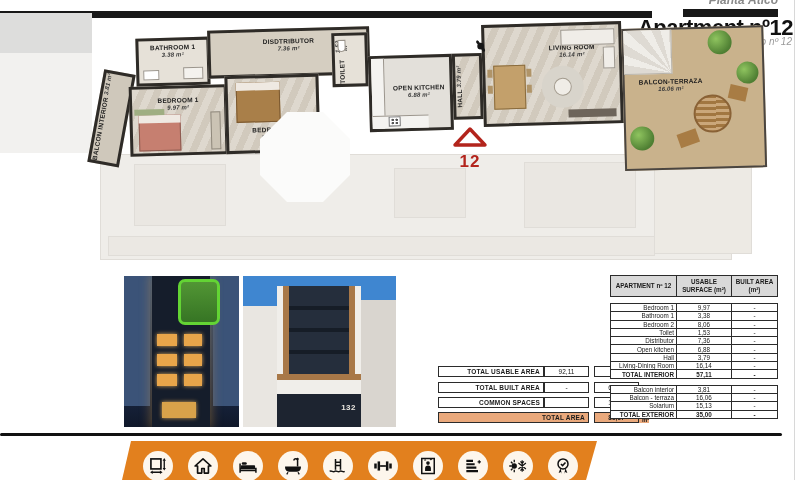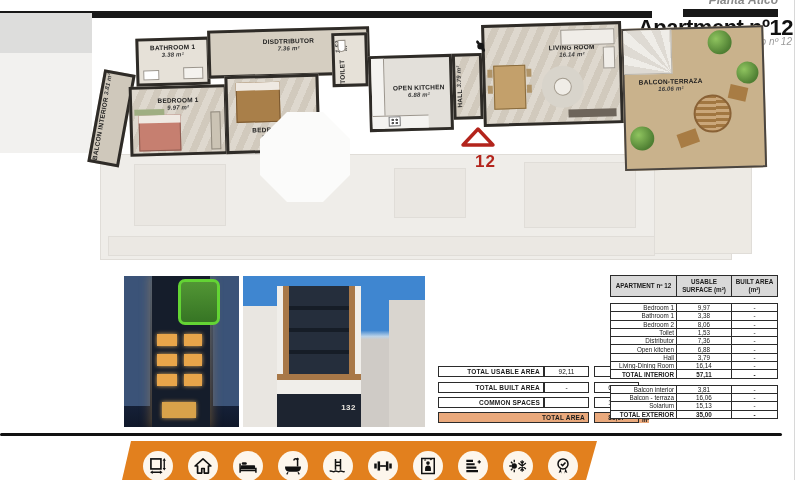--- a/index.html
+++ b/index.html
@@ -28,28 +28,28 @@
         background-image:repeating-linear-gradient(115deg,rgba(255,255,255,.14) 0 7px,rgba(140,128,110,.10) 7px 14px)}
   .rlabel{position:absolute;text-align:center;font-weight:bold;font-size:6.5px;line-height:1.2;color:#1d1d1d;letter-spacing:.2px;width:100%}
   .rarea{display:block;font-size:6px;font-style:italic;font-weight:bold;color:#3a3a3a}
   .vert{writing-mode:vertical-rl;transform:rotate(180deg);width:auto;height:100%;left:0;top:0;
         display:flex;align-items:center;justify-content:center}
   .vert .rarea{display:inline}
   .furn{position:absolute;box-sizing:border-box}
   .octagon{left:168px;top:104px;width:90px;height:90px;background:#fbfbfa;border:0;
            clip-path:polygon(30% 0,70% 0,100% 30%,100% 70%,70% 100%,30% 100%,0 70%,0 30%);
            box-shadow:0 0 0 30px transparent;outline:2px solid #c7c3bd}
-  .marker{left:352px;top:118px;width:52px;text-align:right}
+  .marker{left:352px;top:118px;width:52px;text-align:center}
   .marker-num{font-size:17px;font-weight:800;color:#b3241c;letter-spacing:1px;line-height:1;margin-top:1px}
   .plant{position:absolute;border-radius:50%;background:radial-gradient(circle at 35% 35%,#8fc45f,#4f7f33 70%)}
 
   
   .photo{top:276px;height:151px;overflow:hidden;background:#444}
   .photo-night{left:124px;width:115px;background:linear-gradient(#33517c,#1b2a47 70%,#10182a)}
-  .photo-day{left:243px;width:182px;background:linear-gradient(#3f86d0 0 36%,#bcd3e8 40%,#cfcbc6 42%)}
+  .photo-day{left:243px;width:153px;background:linear-gradient(#3f86d0 0 36%,#bcd3e8 40%,#cfcbc6 42%)}
   .nb-side{position:absolute;top:0;width:26px;height:130px;background:#3b5378}
   .nb-center{position:absolute;left:28px;top:0;width:58px;height:151px;background:#151d2b;
              box-shadow:0 0 10px 2px rgba(233,166,62,.35)}
   .nb-win{position:absolute;background:#e8a54a;box-shadow:0 0 4px rgba(240,180,90,.9)}
   .greenbox{position:absolute;left:54px;top:3px;width:36px;height:40px;border:3px solid #63d434;border-radius:7px;
             background:linear-gradient(rgba(120,220,70,.55),rgba(70,160,40,.55)),#23401f}
   .db-side{position:absolute;top:40%;width:36px;height:60%;background:#e9e6e2}
   .db-center{position:absolute;left:34px;top:10px;width:84px;height:141px;background:#f0eeea}
   .db-glass{position:absolute;left:6px;top:0;width:72px;height:88px;background:#252e3c;
             border-left:6px solid #a87848;border-right:6px solid #a87848;box-sizing:border-box}

